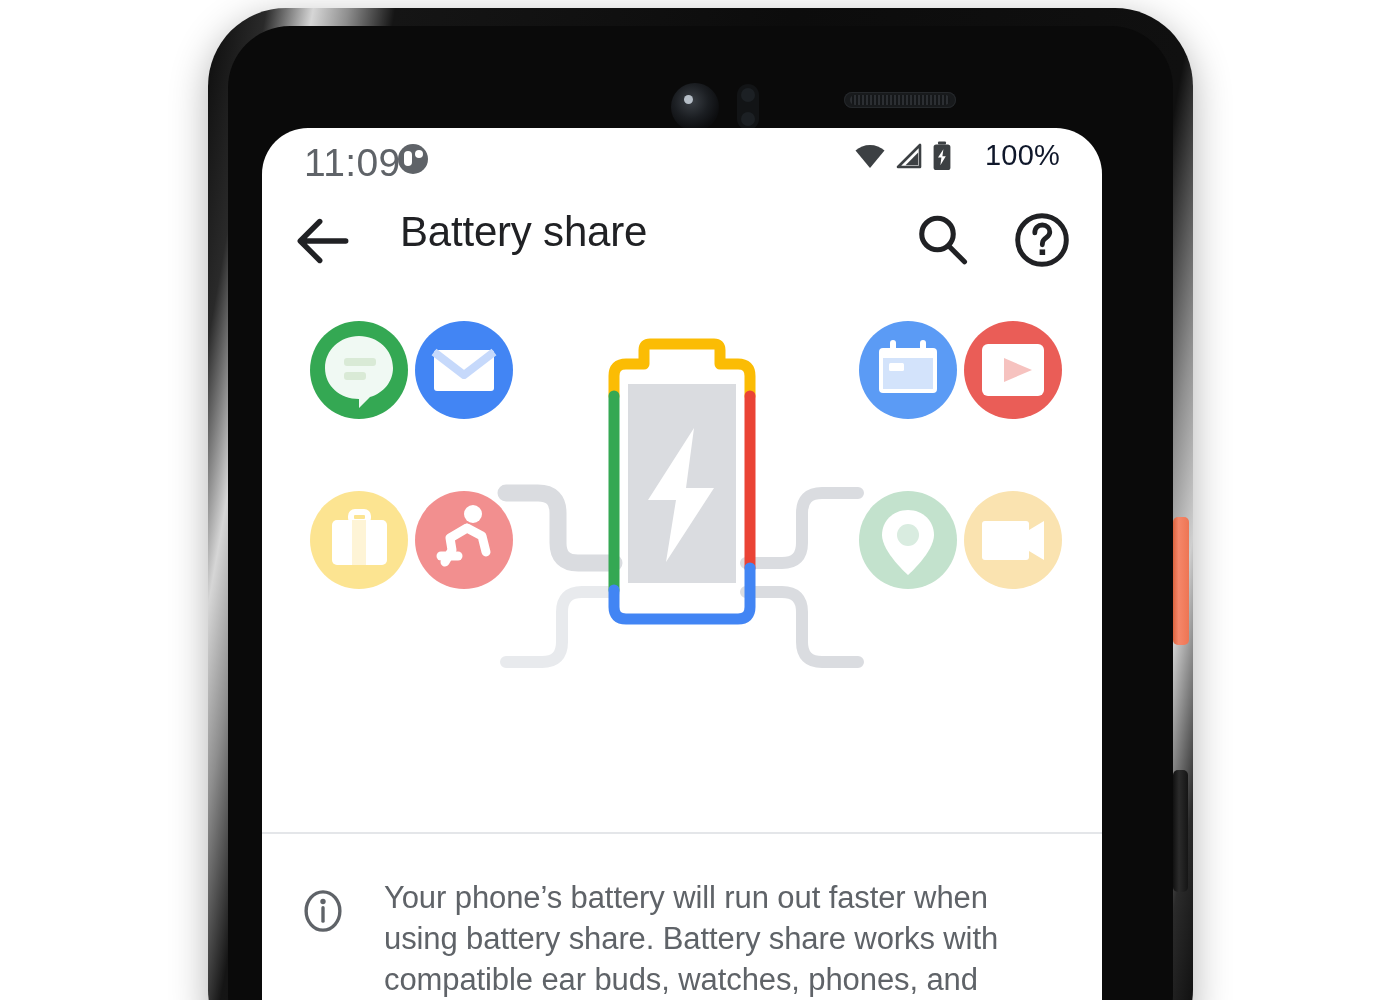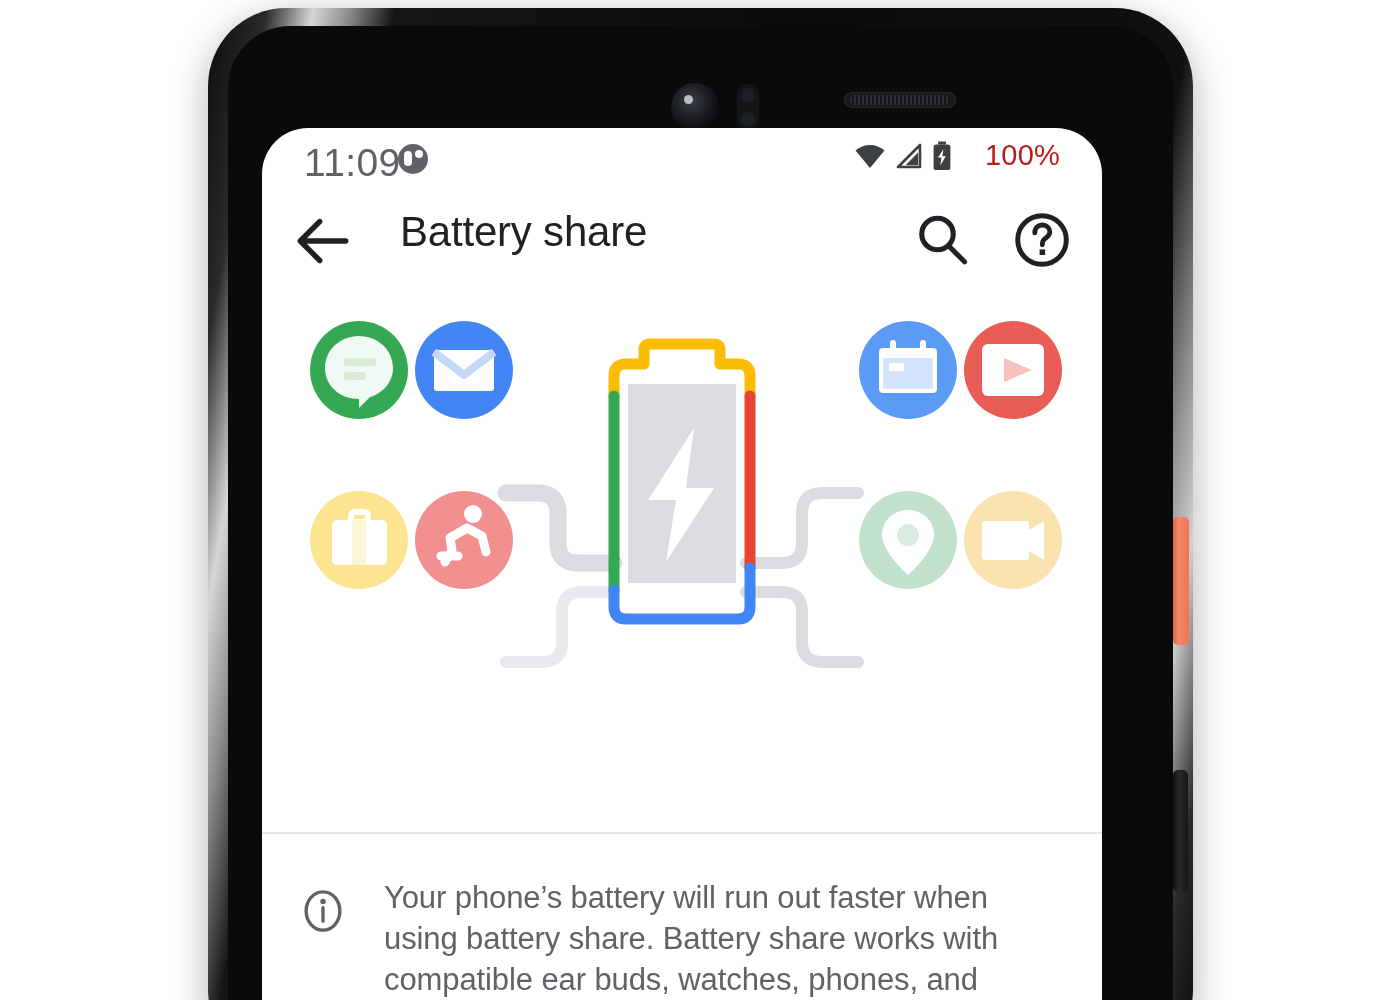--- a/index.html
+++ b/index.html
@@ -93,21 +93,21 @@
   }
   #status-notification-icon:before{
     content:"";position:absolute;left:6px;top:7px;width:8px;height:15px;border-radius:4px;background:#fff;
   }
   #status-notification-icon:after{
     content:"";position:absolute;left:17px;top:6px;width:8px;height:8px;border-radius:50%;background:#fff;
   }
   #status-right{
     position:absolute;right:42px;top:11px;display:flex;align-items:center;gap:9px;
   }
-  #status-battery-percent{font-size:29px;color:#b91c1c;letter-spacing:.2px;margin-left:24px;}
+  #status-battery-percent{font-size:29px;color:#0f172a;letter-spacing:.2px;margin-left:24px;}
 
   
   #app-bar{
     position:relative;height:114px;background:#fff;padding-left:8px;
   }
   #back-button{position:absolute;left:22px;top:16px;width:78px;height:78px;}
   #app-title{
     position:absolute;left:138px;top:22px;
     font-size:42px;color:#202124;letter-spacing:-.2px;
   }

